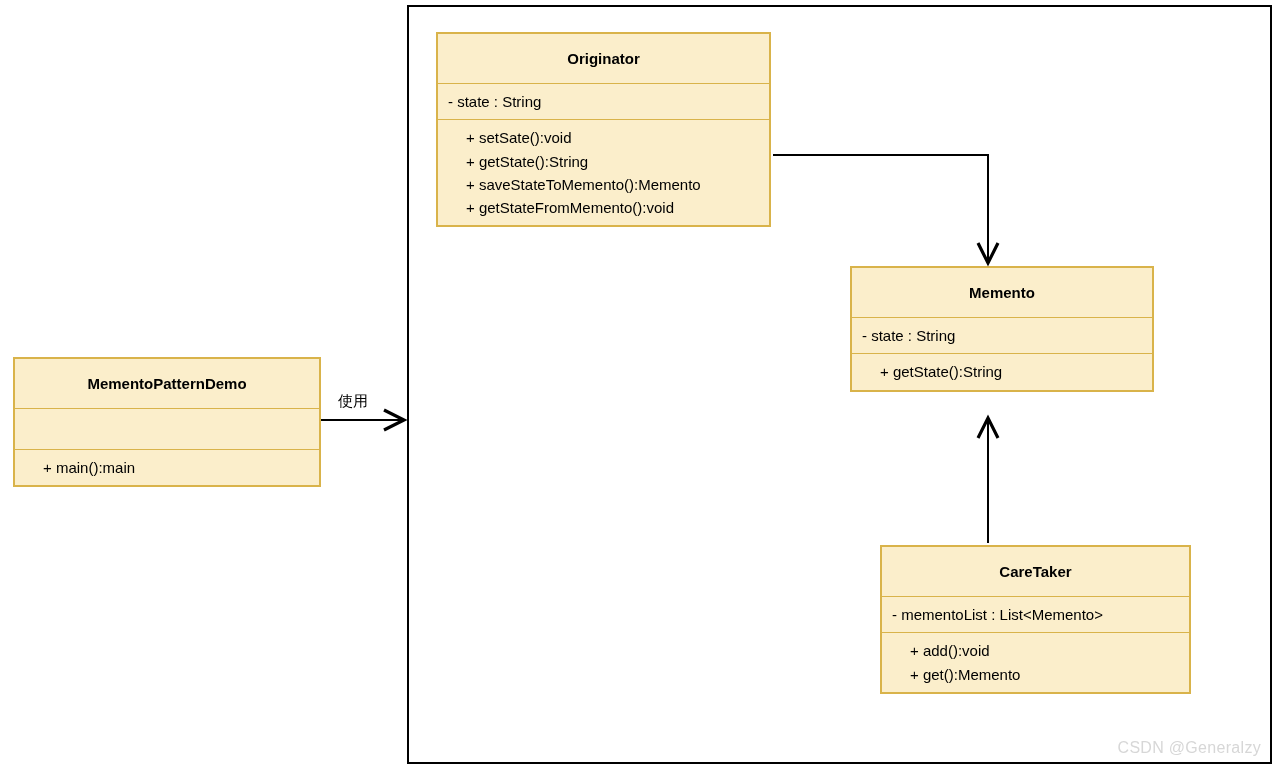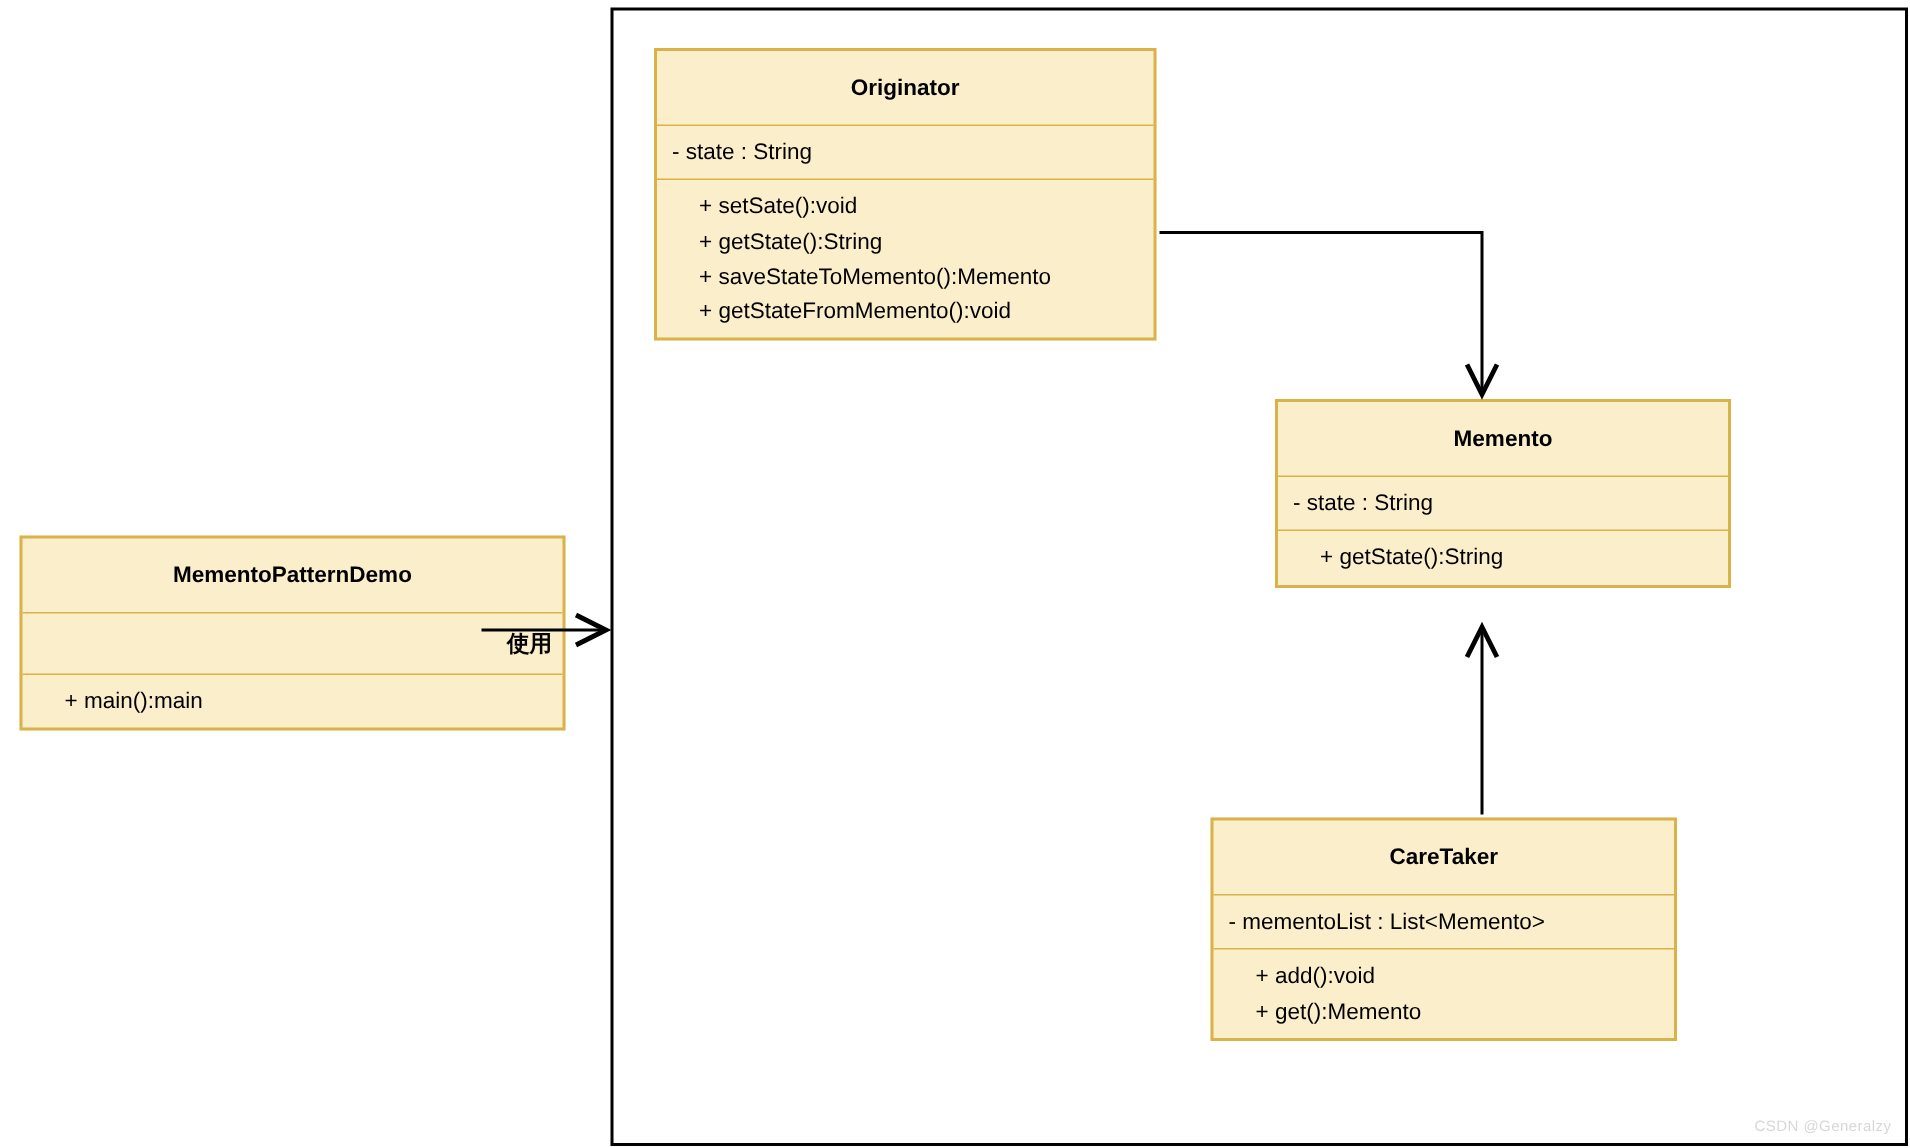--- a/index.html
+++ b/index.html
@@ -53,41 +53,40 @@
   svg.arrows {
     position: absolute;
     left: 0;
     top: 0;
     width: 1273px;
     height: 765px;
     pointer-events: none;
   }
   .edge-label {
     position: absolute;
-    font-weight: bold;
+    font-weight: normal;
     background: transparent;
-    margin-top: 28px;
   }
   .watermark {
     position: absolute;
     right: 12px;
     bottom: 8px;
-    font-size: 10px;
+    font-size: 16px;
     color: #d7d7d7;
     letter-spacing: 0.3px;
   }
 </style>
 </head>
 <body>
 
 <div class="canvas">
 
   <div class="container-box" style="left:407px; top:5px; width:861px; height:755px;"></div>
 
-  <div class="uml-class" style="left:13px; top:357px; width:364px;">
+  <div class="uml-class" style="left:13px; top:357px; width:308px;">
     <div class="uml-title">MementoPatternDemo</div>
     <div class="uml-attrs" style="min-height:28px;"></div>
     <div class="uml-ops">
       <div class="uml-row">+ main():main</div>
     </div>
   </div>
 
   <div class="uml-class" style="left:436px; top:32px; width:335px;">
     <div class="uml-title">Originator</div>
     <div class="uml-attrs">
@@ -104,21 +103,21 @@
   <div class="uml-class" style="left:850px; top:266px; width:304px;">
     <div class="uml-title">Memento</div>
     <div class="uml-attrs">
       <div class="uml-row">- state : String</div>
     </div>
     <div class="uml-ops">
       <div class="uml-row">+ getState():String</div>
     </div>
   </div>
 
-  <div class="uml-class" style="left:807px; top:545px; width:311px;">
+  <div class="uml-class" style="left:880px; top:545px; width:311px;">
     <div class="uml-title">CareTaker</div>
     <div class="uml-attrs">
       <div class="uml-row">- mementoList : List&lt;Memento&gt;</div>
     </div>
     <div class="uml-ops">
       <div class="uml-row">+ add():void</div>
       <div class="uml-row">+ get():Memento</div>
     </div>
   </div>
 

